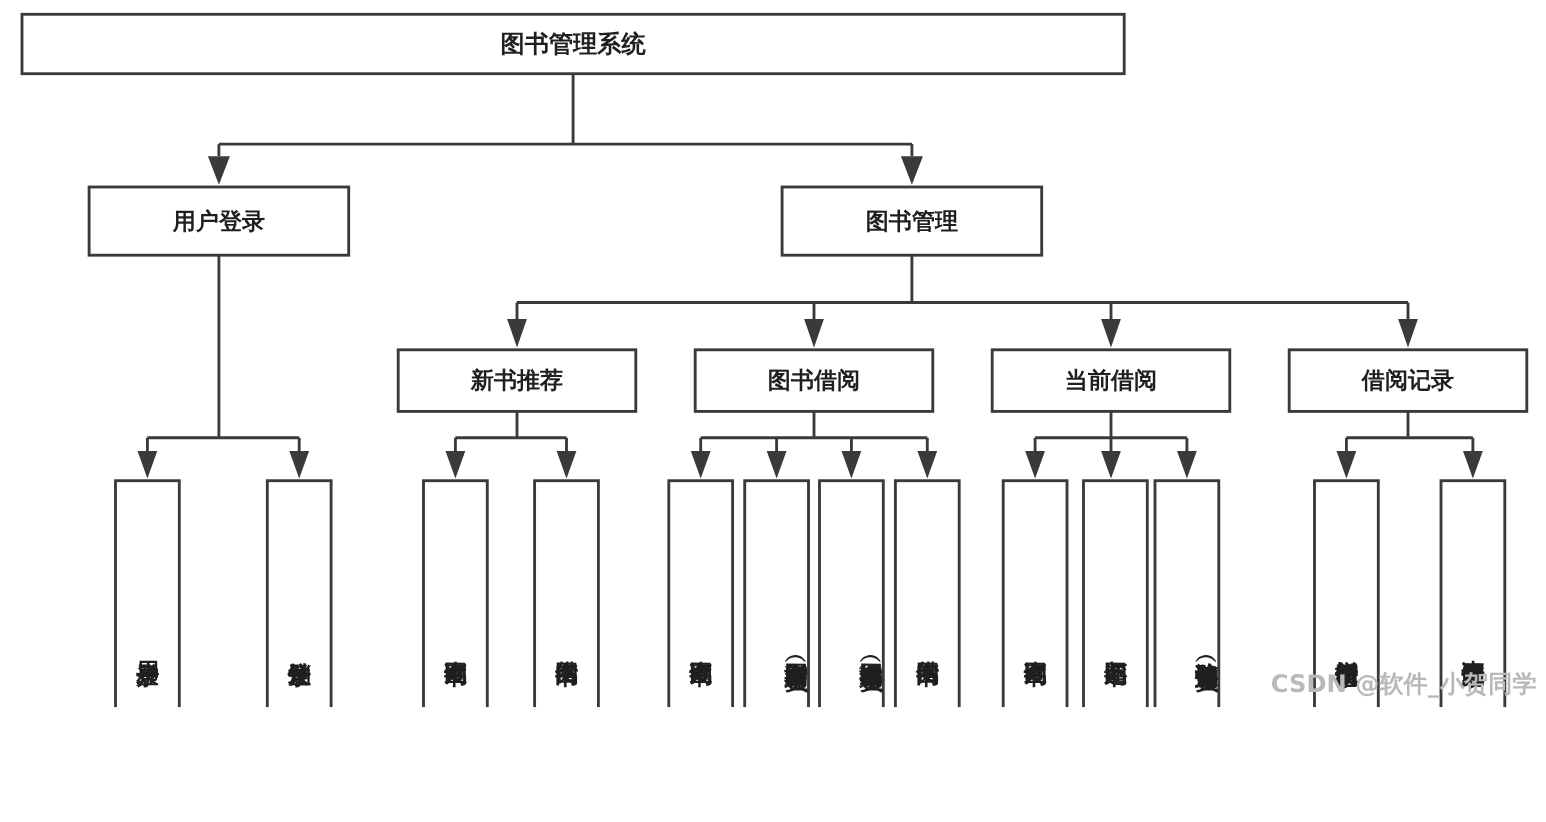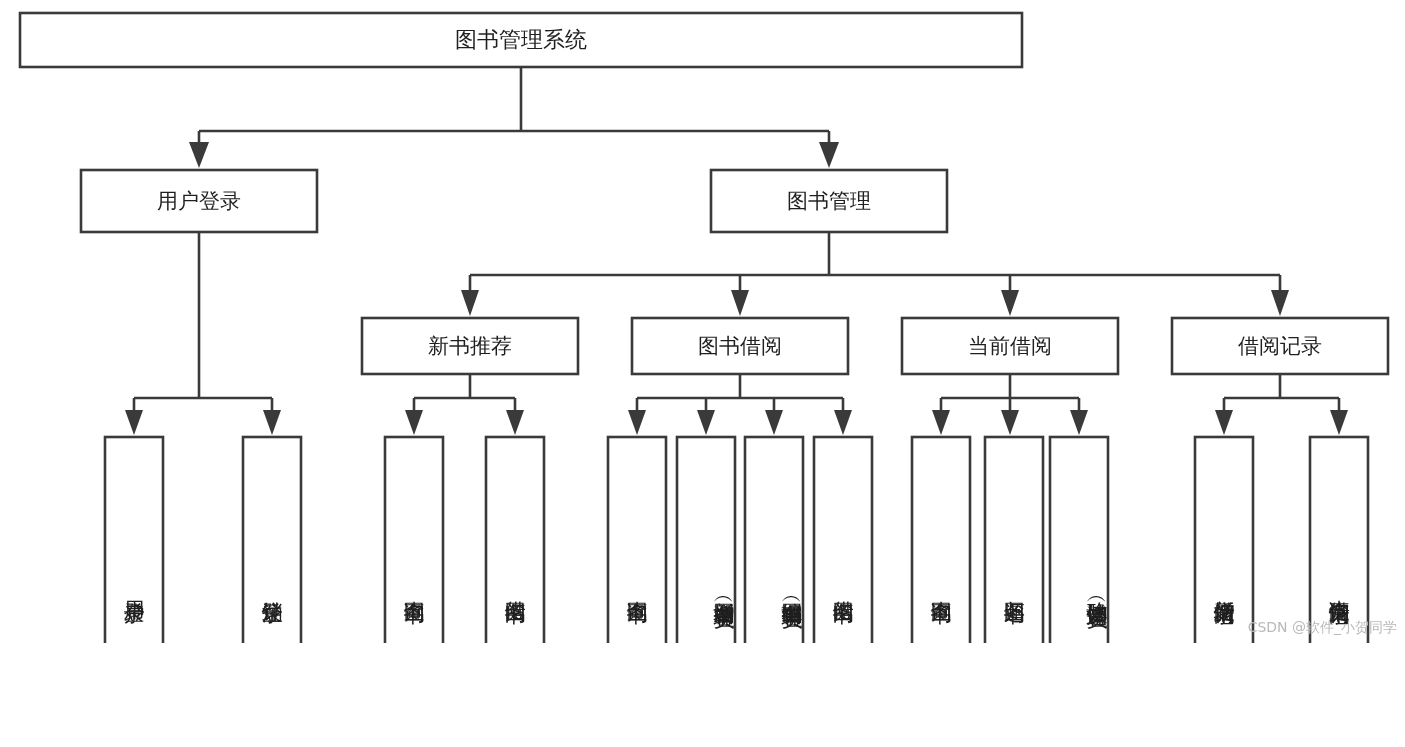--- a/index.html
+++ b/index.html
@@ -9,20 +9,21 @@
   }
   body {
     font-family: "DejaVu Sans", "Liberation Sans", sans-serif;
   }
   #diagram-root {
     position: relative;
     width: 1405px;
     height: 643px;
     background: #ffffff;
     overflow: hidden;
+    font-weight: bold;
   }
   svg.chart-svg {
     position: absolute;
     left: 0;
     top: 0;
     width: 1405px;
     height: 747px;
     display: block;
   }
   .node-box {
@@ -67,21 +68,21 @@
     display: flex;
     align-items: center;
     justify-content: center;
     pointer-events: none;
   }
   .watermark {
     position: absolute;
     right: 8px;
     bottom: 6px;
     font-family: "DejaVu Sans", "Liberation Sans", sans-serif;
-    font-size: 14px;
+    font-size: 22px;
     color: #b9b9b9;
     white-space: nowrap;
   }
 </style>
 </head>
 <body>
 
 <div id="diagram-root">
 
   <svg class="chart-svg" viewBox="0 0 1405 747">

